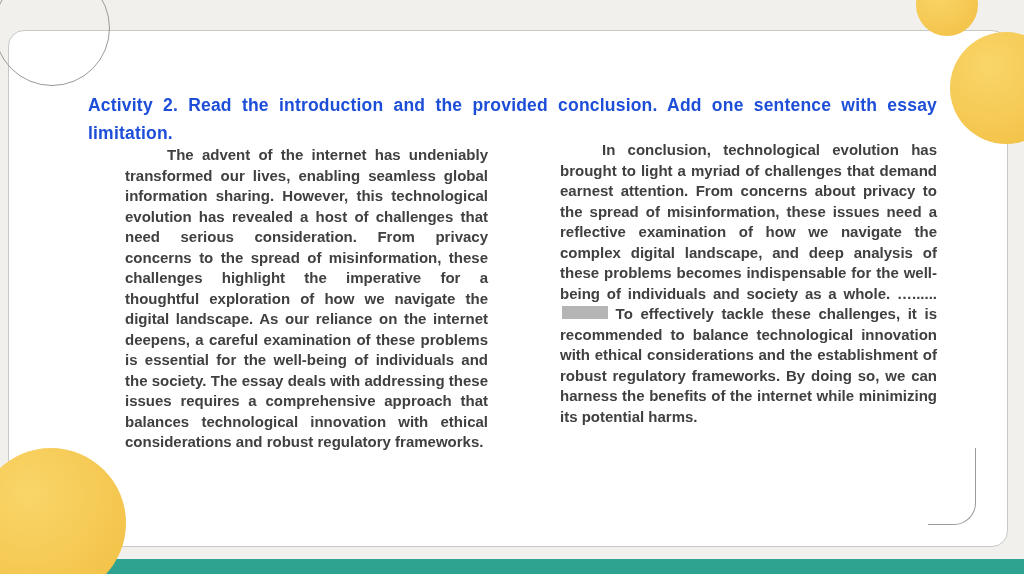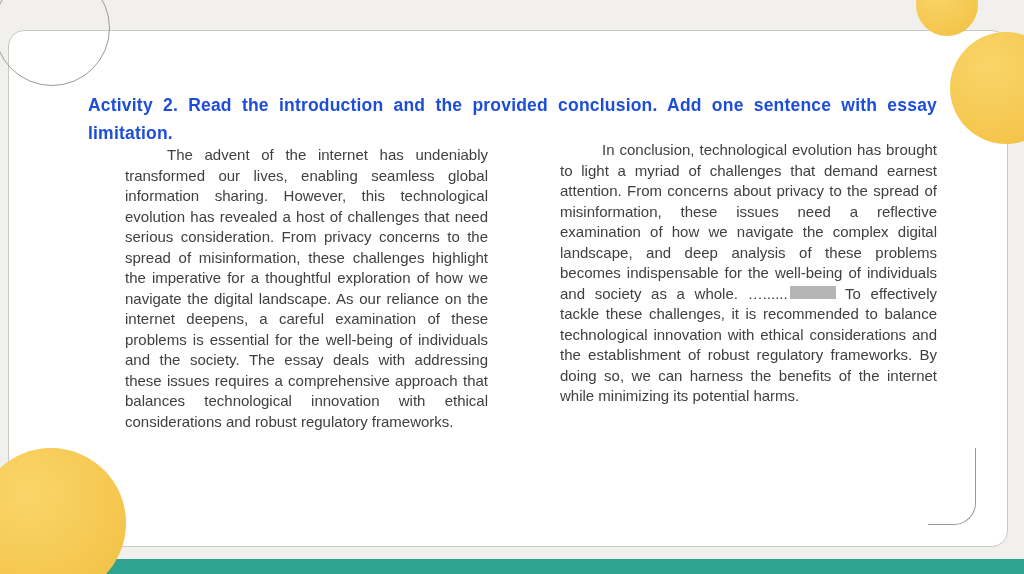--- a/index.html
+++ b/index.html
@@ -1,15 +1,15 @@
 <!DOCTYPE html>
 <html><head>
 <meta charset="utf-8">
 <style>
-  * { margin: 0; padding: 0; box-sizing: border-box; }
+  * { margin: 0; padding: 0; box-sizing: border-box; font-weight: bold; }
   html, body { width: 1024px; height: 574px; }
   body {
     position: relative;
     overflow: hidden;
     background: #f1f0ed;
     font-family: "Liberation Sans", sans-serif;
   }
 
   .slide-card {
     position: absolute;

